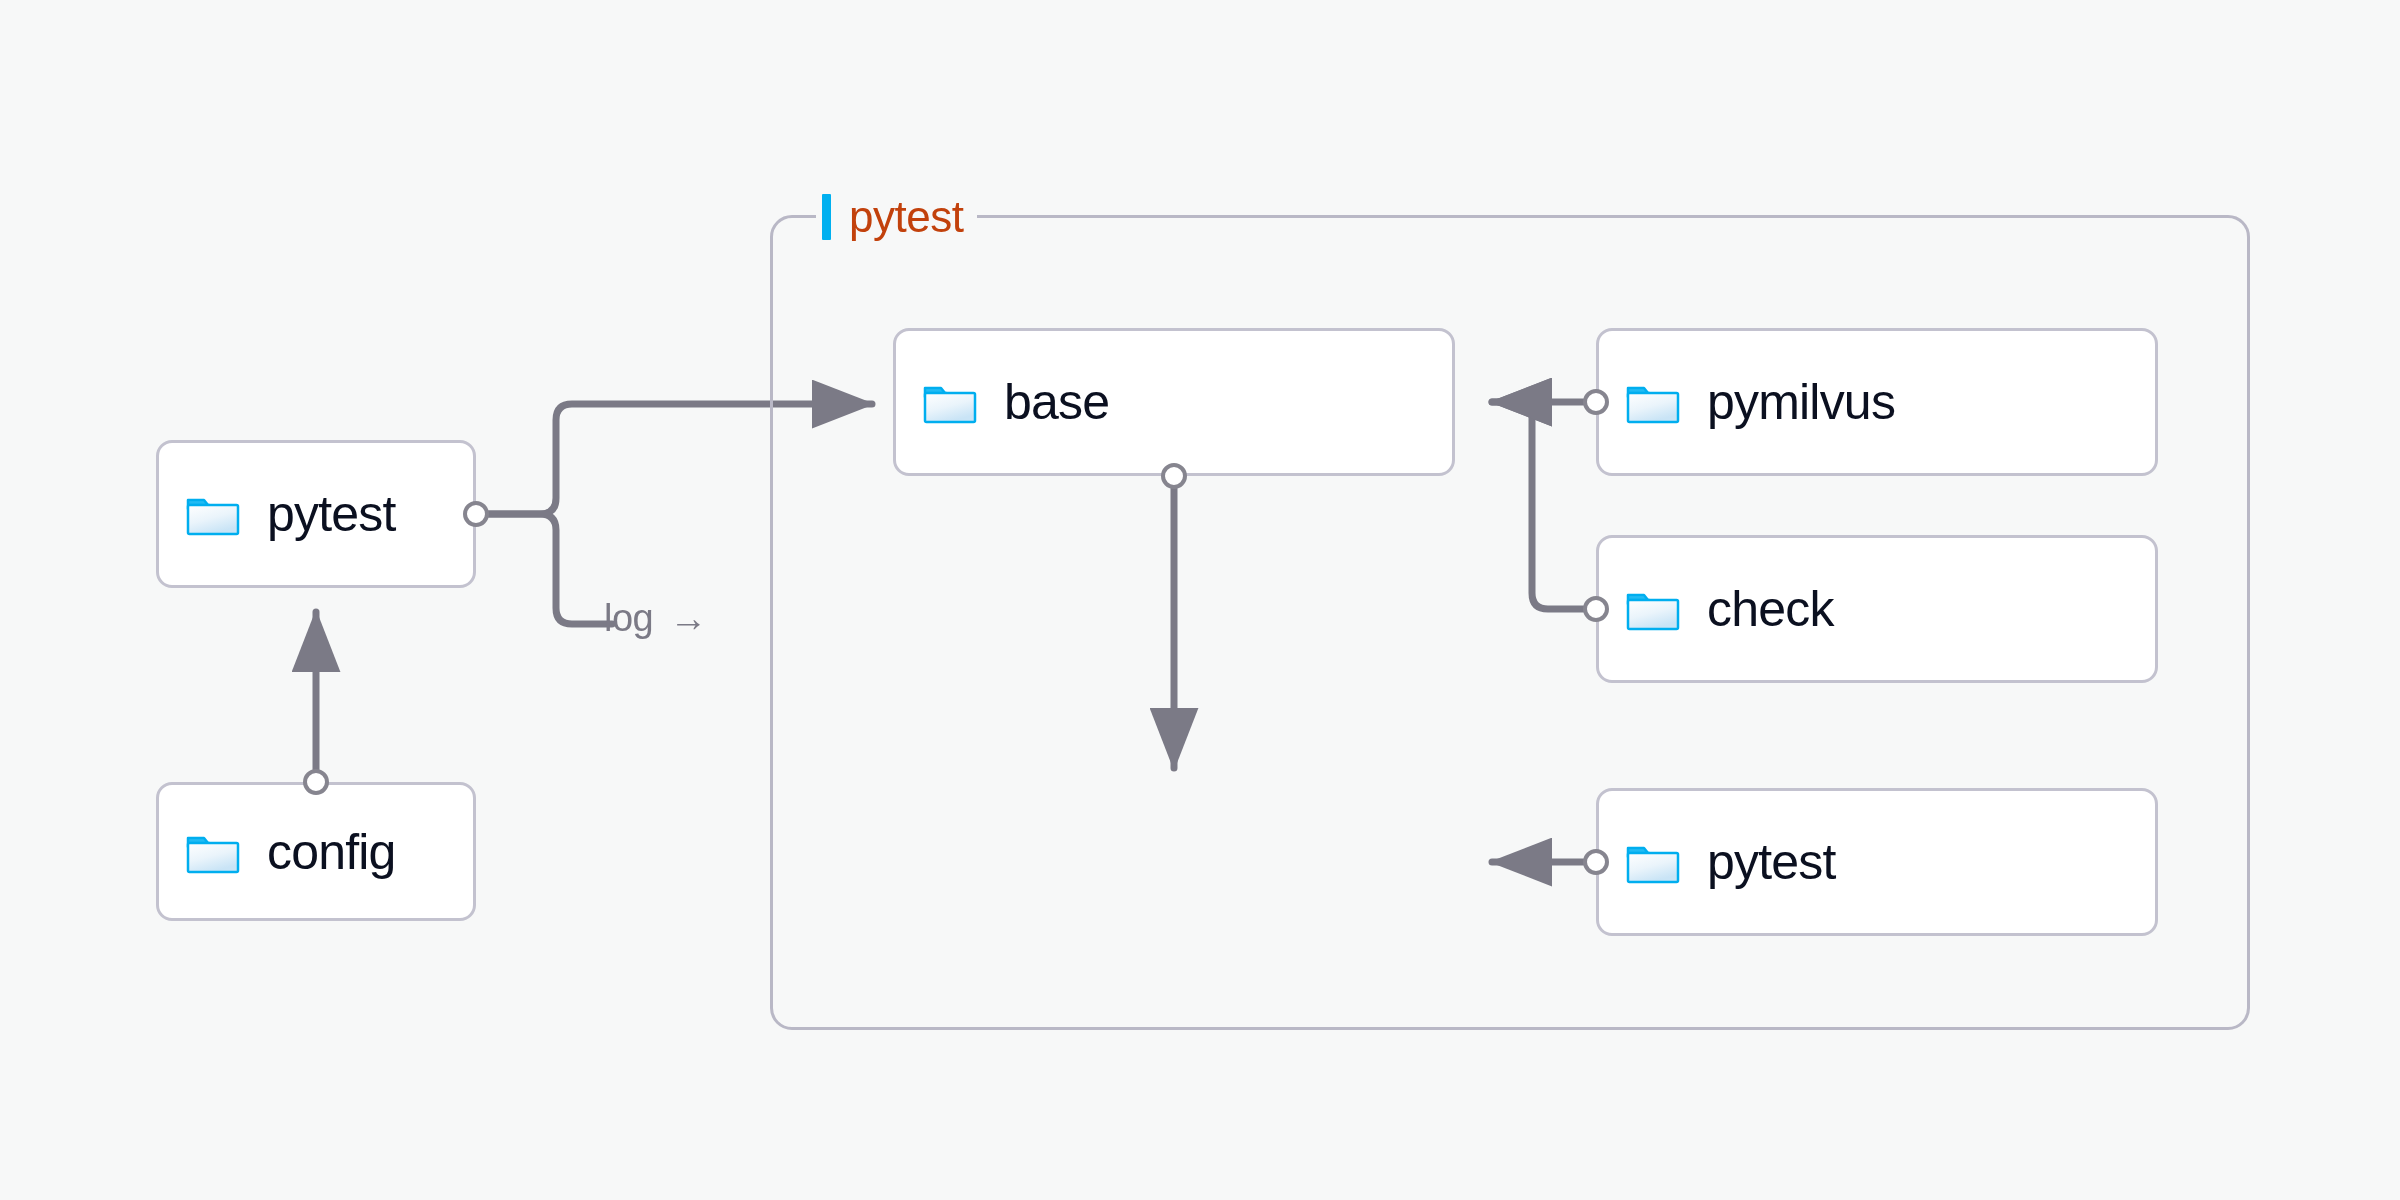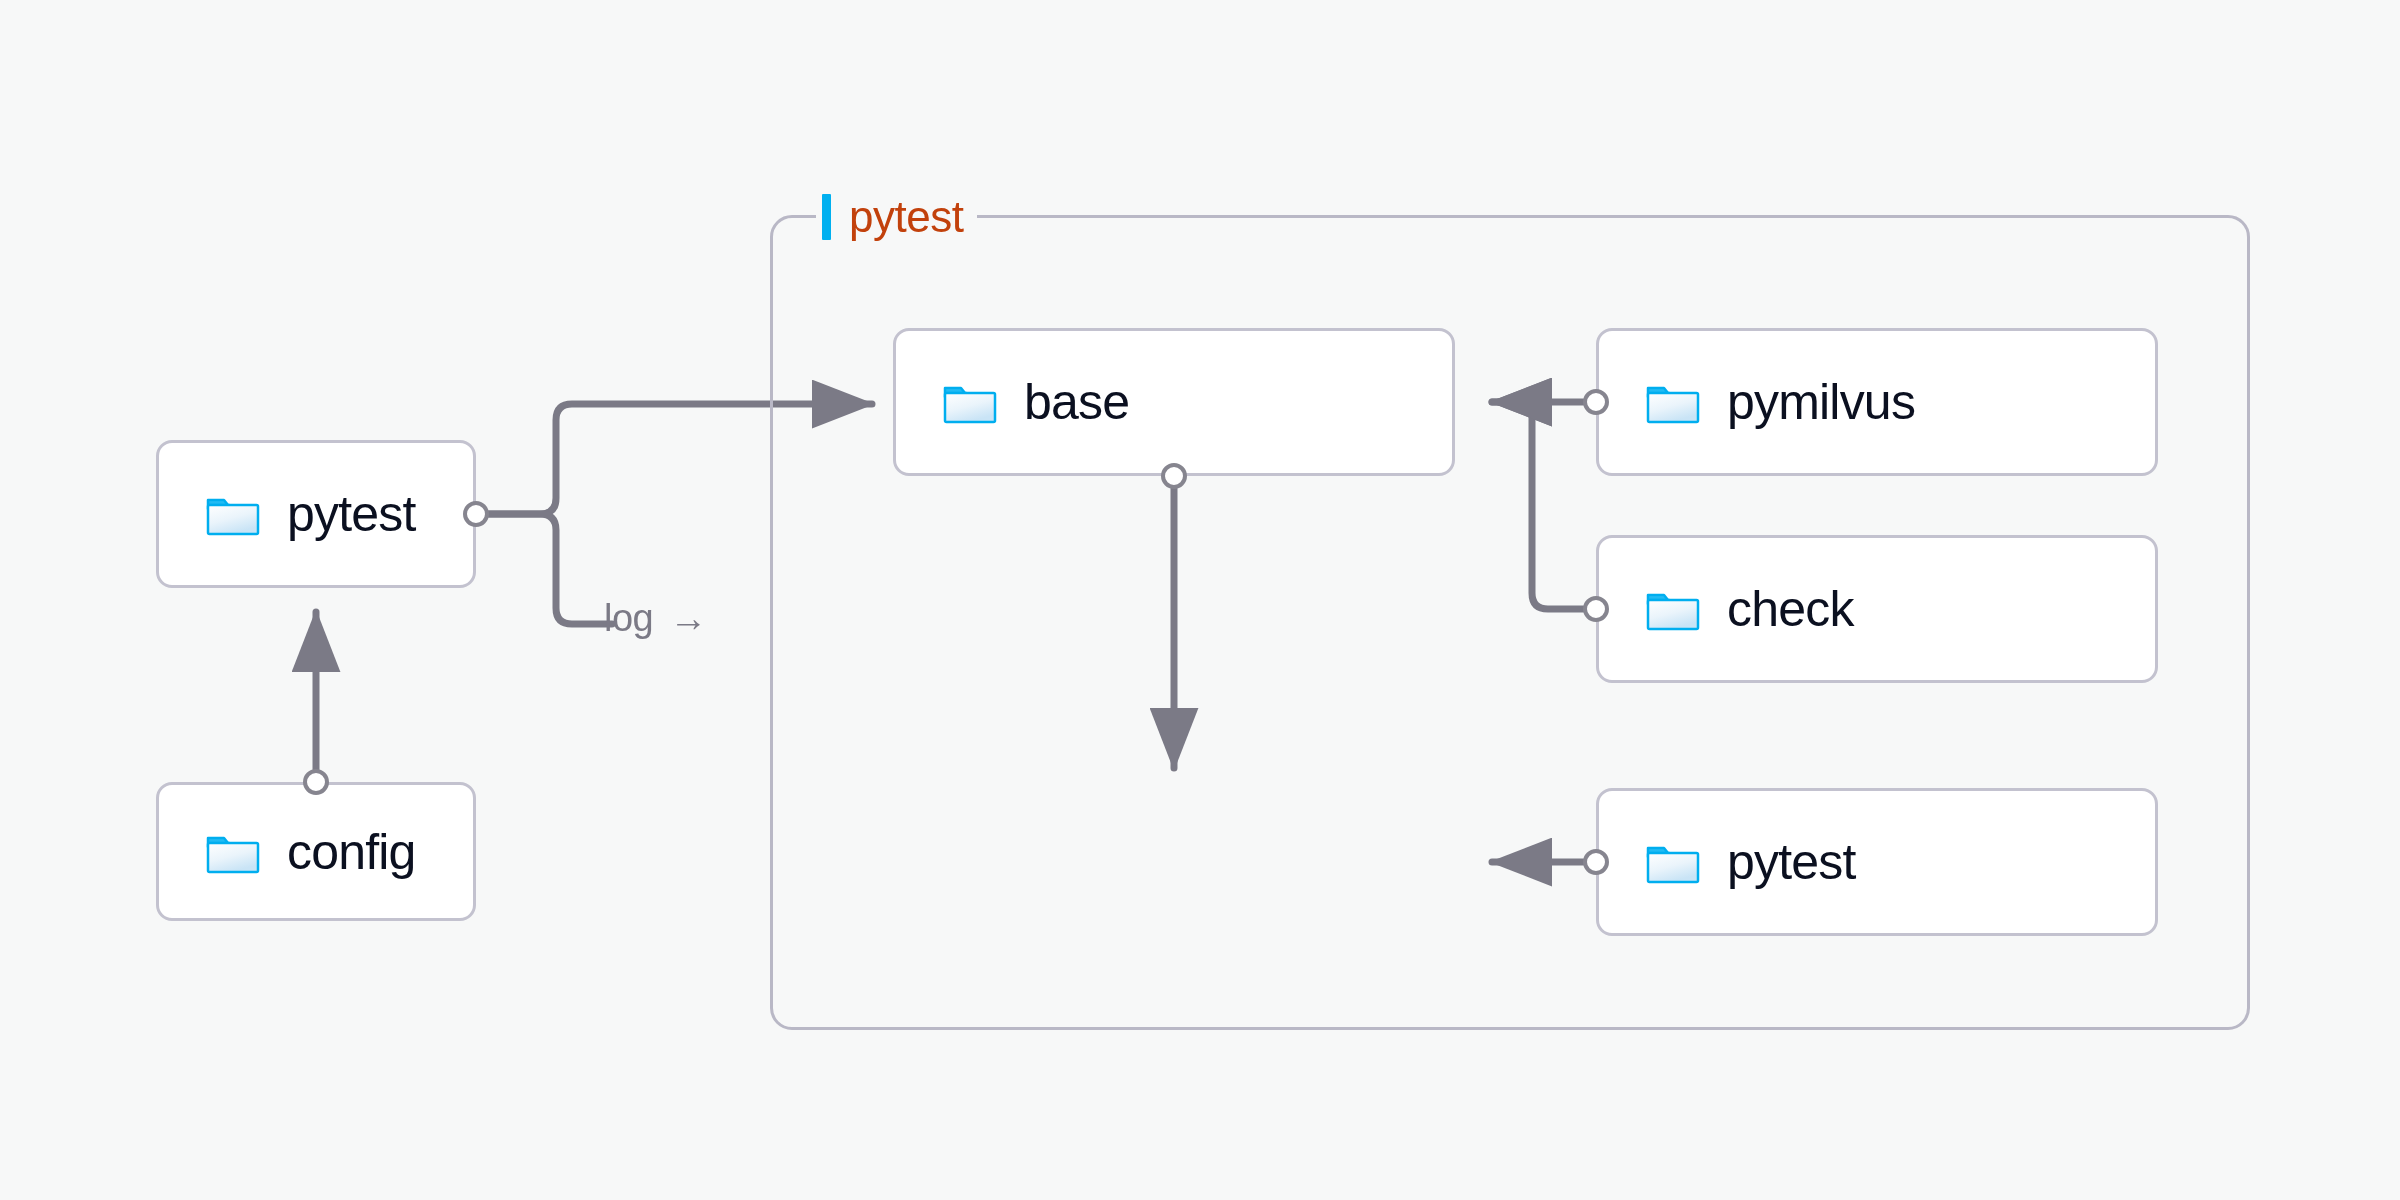--- a/index.html
+++ b/index.html
@@ -67,21 +67,21 @@
     border: 3px solid #c3c2cf;
     border-radius: 16px;
     display: flex;
     align-items: center;
     z-index: 5;
   }
   .node-inner {
     display: flex;
     align-items: center;
     gap: 26px;
-    padding-left: 46px;
+    padding-left: 26px;
   }
   .node-label {
     font-size: 50px;
     color: #0b1020;
     letter-spacing: -0.8px;
     white-space: nowrap;
   }
   .folder-icon {
     width: 56px;
     height: 46px;

